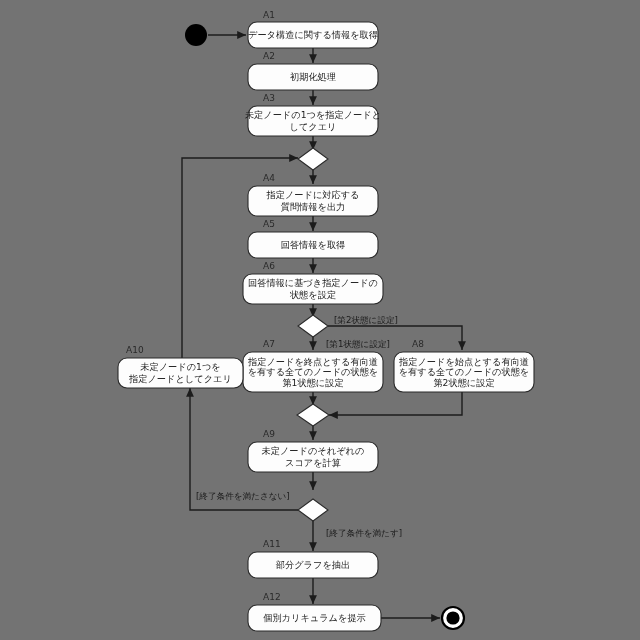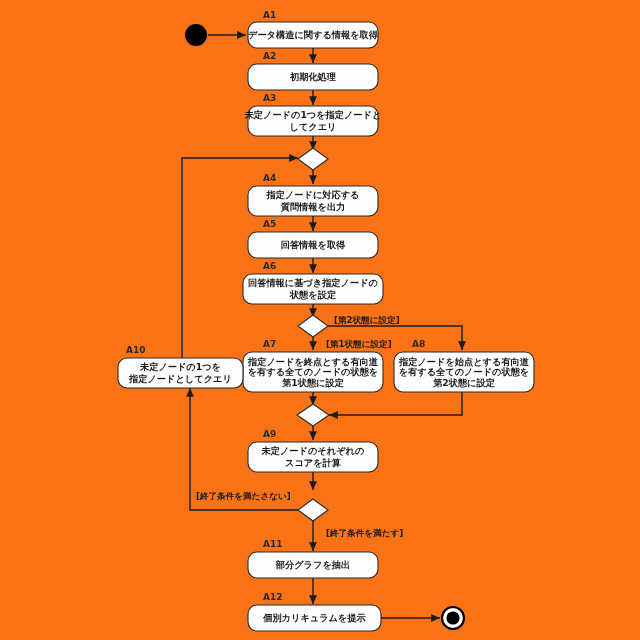--- a/index.html
+++ b/index.html
@@ -4,24 +4,23 @@
 <style>
   html, body {
     margin: 0;
     padding: 0;
     background: #ffffff;
   }
   #diagram-root {
     position: relative;
     width: 640px;
     height: 640px;
-    background: #f97316;
+    background: #737373;
     font-family: "DejaVu Sans", "Liberation Sans", sans-serif;
     overflow: hidden;
-    font-weight: bold;
   }
   svg.flow-canvas {
     position: absolute;
     top: 0;
     left: 0;
     width: 640px;
     height: 640px;
   }
   .node-box {
     fill: #fdfdfd;

